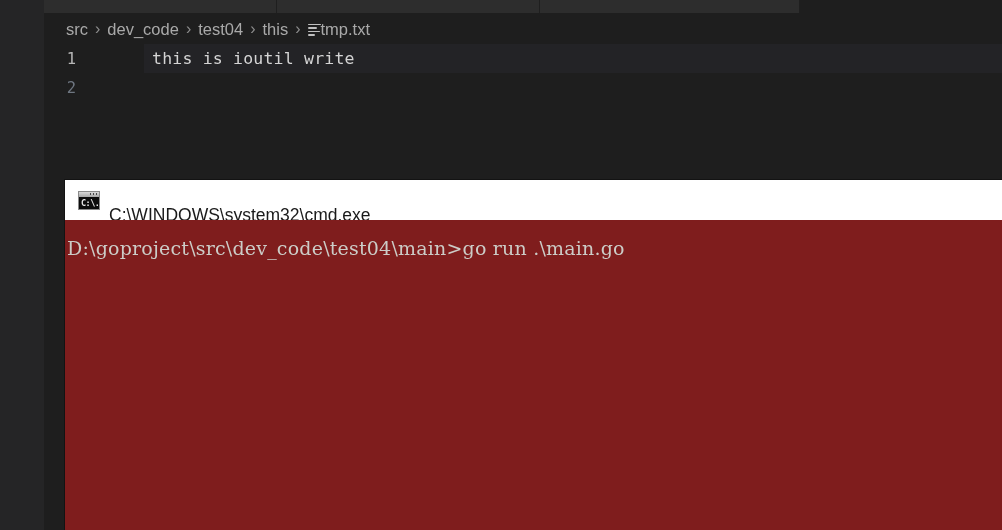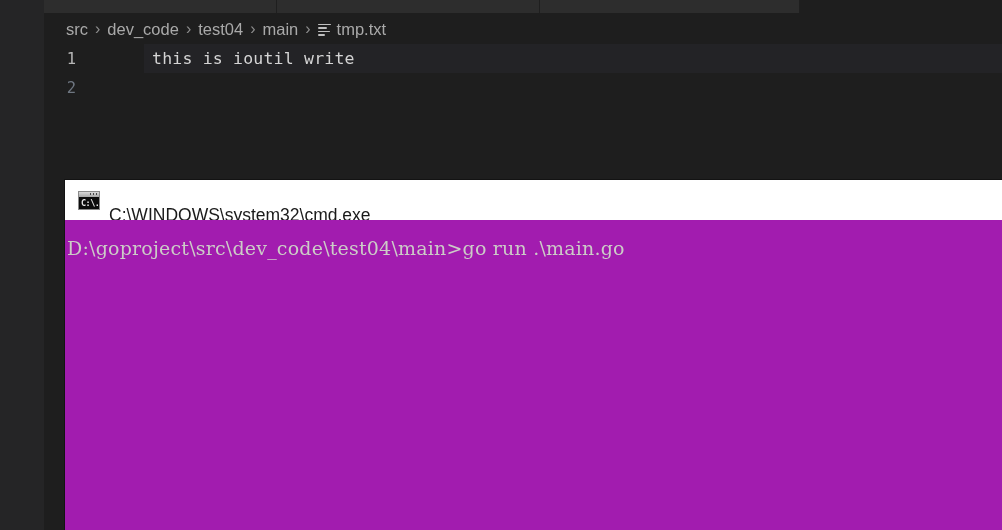--- a/index.html
+++ b/index.html
@@ -77,21 +77,21 @@
     color: #a9a9a9;
   }
   .crumb-sep {
     color: #8d8d8d;
     margin: 0 7px;
     font-size: 16px;
   }
   .crumb-file-wrap {
     display: inline-flex;
     align-items: center;
-    gap: 6px;
+    gap: 0;
   }
   .file-icon {
     display: inline-block;
     width: 13px;
     height: 13px;
     position: relative;
   }
   .file-icon i {
     position: absolute;
     left: 0;
@@ -203,21 +203,21 @@
     font-family: "Liberation Sans", sans-serif;
     font-size: 17.5px;
     color: #1a1a1a;
     white-space: nowrap;
     margin-top: 31px;
   }
   .cmd-body {
     position: absolute;
     left: 0; top: 40px;
     right: 0; bottom: 0;
-    background: #a21caf;
+    background: #7f1d1d;
     padding: 18px 0 0 0;
     box-sizing: border-box;
     overflow: hidden;
   }
   .term-line {
     font-family: "DejaVu Serif", "Liberation Serif", serif;
     font-size: 19px;
     line-height: 21px;
     color: #ccccc7;
     white-space: pre;
@@ -256,21 +256,21 @@
     </div>
   <div class="tab-strip-underline"></div>
 
   <div class="breadcrumb" id="breadcrumb">
       <span class="crumb">src</span>
       <span class="crumb-sep">›</span>
       <span class="crumb">dev_code</span>
       <span class="crumb-sep">›</span>
       <span class="crumb">test04</span>
       <span class="crumb-sep">›</span>
-      <span class="crumb">main</span>
+      <span class="crumb">this</span>
       <span class="crumb-sep">›</span>
       <span class="crumb-file-wrap">
         <span class="file-icon">
           <i></i>
           <i></i>
           <i></i>
           <i></i>
         </span>
         <span class="crumb">tmp.txt</span>
       </span>

